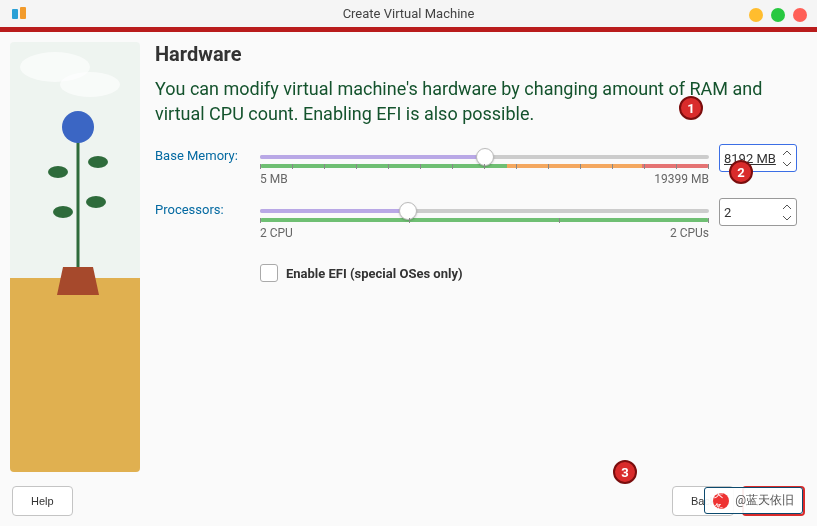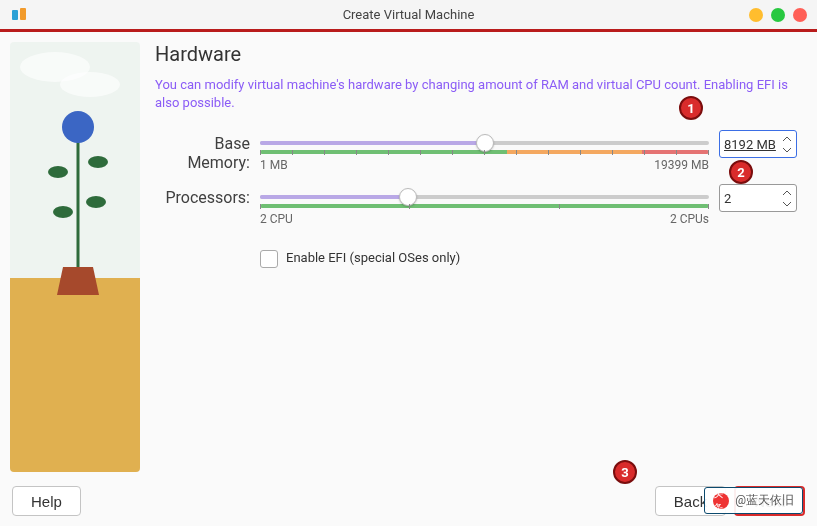--- a/index.html
+++ b/index.html
@@ -9,21 +9,21 @@
     color: #333;
     background: #fafafa;
     width: 817px;
     height: 526px;
     overflow: hidden;
     position: relative;
   }
   .titlebar {
     height: 32px;
     background: #f5f5f5;
-    border-bottom: 3px solid #b91c1c;
+    border-bottom: 5px solid #b91c1c;
     display: flex;
     align-items: center;
     position: relative;
   }
   .titlebar .app-icon {
     margin-left: 10px;
     width: 18px; height: 18px;
     display:flex;align-items:center;justify-content:center;
   }
   .titlebar .title {
@@ -60,41 +60,40 @@
     position:absolute;
     border-radius:50%;
     background:rgba(255,255,255,0.6);
   }
   .main {
     flex:1;
     padding: 10px 20px 10px 5px;
   }
   h2.heading {
     font-size:20px;
-    font-weight:400;
+    font-weight:700;
     margin-bottom:10px;
   }
   .desc {
-    font-size:13px;
-    color:#8b5cf6;
+    font-size:18px;
+    color:#14532d;
     margin-bottom:18px;
     line-height:1.4;
   }
   .row {
     display:flex;
     align-items:flex-start;
     gap:10px;
     margin-bottom:4px;
   }
   .row-label {
     width:95px;
-    text-align:right;
-    font-size:16px;
+    font-size:13px;
     padding-top:4px;
-    color:#404040;
+    color:#0369a1;
   }
   .slider-wrap {
     flex:1;
     position:relative;
   }
   .track {
     height:10px;
     width:100%;
     position:relative;
     margin-top:8px;
@@ -138,37 +137,37 @@
     background:#fff;
   }
   .spinbox.focused{border-color:#3b6ee5;text-decoration:underline;}
   .spin-arrows{
     width:14px;display:flex;flex-direction:column;
     position:absolute;right:2px;top:2px;bottom:2px;
     justify-content:space-around;align-items:center;
   }
   .spin-arrows svg{width:8px;height:6px;}
   .efi-row{
-    display:flex;gap:8px;
-    margin-left:0px;margin-top:10px;
+    display:flex;align-items:center;gap:8px;
+    margin-left:0px;margin-top:10px;font-weight:bold;
   }
   .checkbox{
     width:18px;height:18px;border:1px solid #aaa;border-radius:3px;background:#fff;
   }
   .footer{
     position:absolute;bottom:0;left:0;right:0;
     height:50px;
     display:flex;align-items:center;
     padding:0 12px;
     gap:8px;
   }
   .btn{
     height:30px;padding:0 18px;
     border:1px solid #c4c4c4;border-radius:4px;
-    background:#fff;font-size:15px;color:#333;
+    background:#fff;font-size:11px;color:#333;
     display:flex;align-items:center;cursor:pointer;
   }
   .spacer{flex:1;}
   .badge{
     position:absolute;width:24px;height:24px;border-radius:50%;
     background:#d92b2b;border:2px solid #7a0d0d;
     color:#fff;font-weight:bold;font-size:13px;
     display:flex;align-items:center;justify-content:center;
     z-index:10;
   }
@@ -251,21 +250,21 @@
               <span></span>
               <span></span>
               <span></span>
               <span></span>
               <span></span>
               <span></span>
             </div>
         </div>
         <div class="range-band"></div>
         <div class="minmax">
-          <span>1 MB</span>
+          <span>5 MB</span>
           <span>19399 MB</span>
         </div>
       </div>
       <div class="spinbox focused">
         <span>8192 MB</span>
         <div class="spin-arrows">
           <svg viewBox="0 0 8 6">
               <path d="M0 5 L4 1 L8 5" stroke="#555" fill="none"></path>
             </svg>
           <svg viewBox="0 0 8 6">

